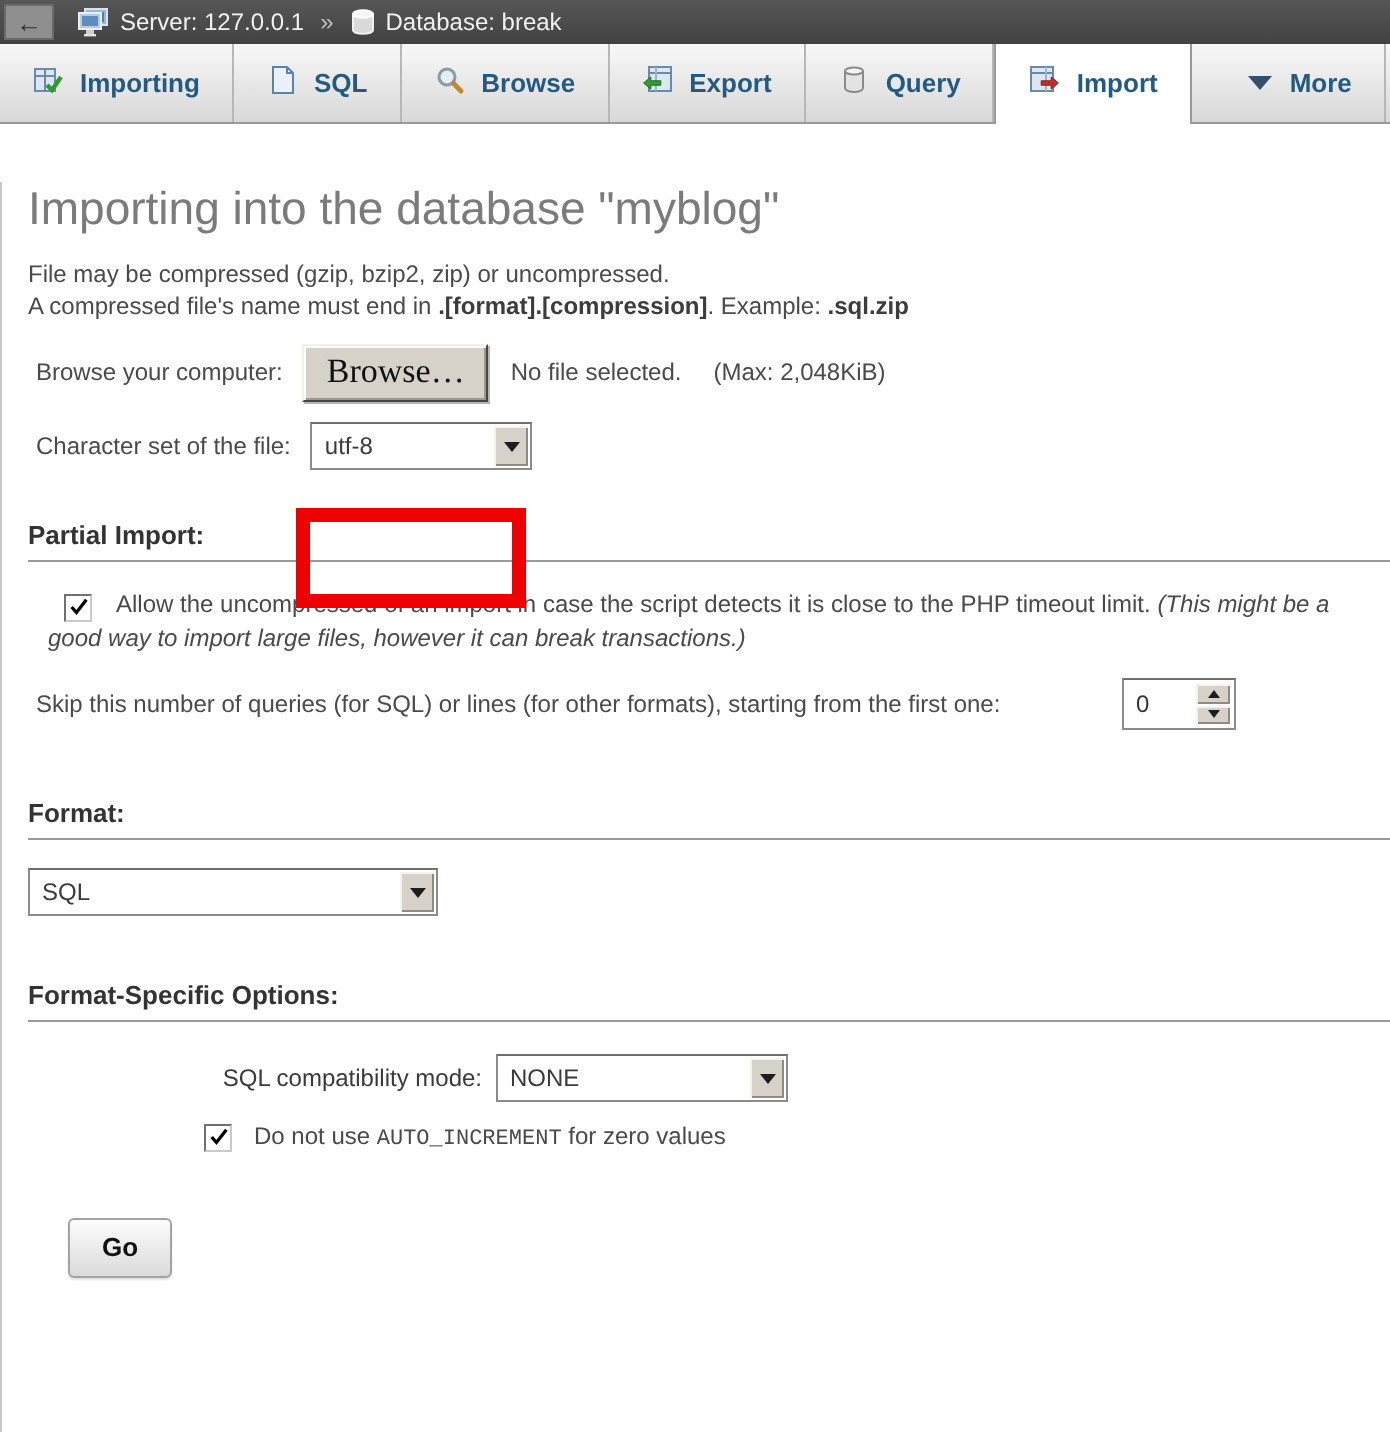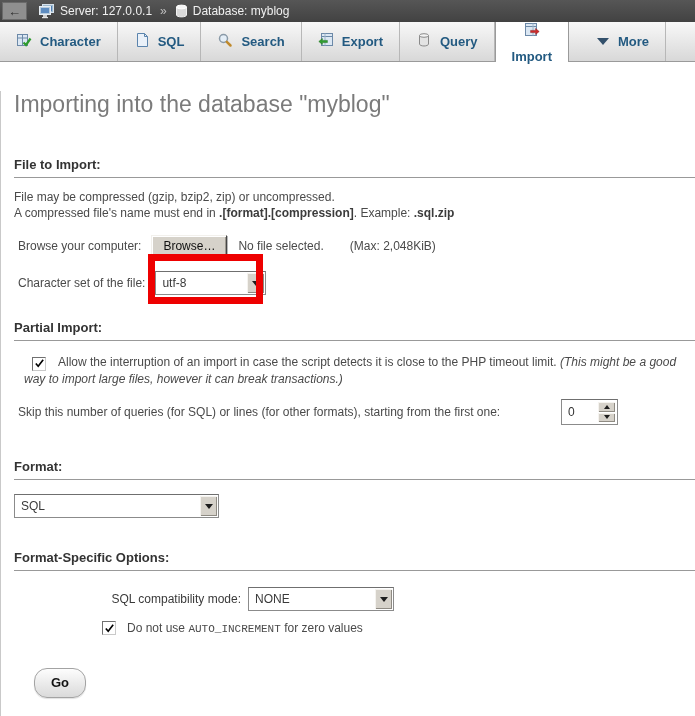--- a/index.html
+++ b/index.html
@@ -29,21 +29,21 @@
     height:40px; background:linear-gradient(#f8f8f8,#d8d8d8);
     border-bottom:1px solid #9a9a9a; display:flex;
   }
   .tab {
     display:flex; align-items:center; gap:8px; padding:0 16px;
     border-right:1px solid #b7b7b7; cursor:pointer;
     color:#235a81; font-weight:bold; font-size:13px;
   }
   .tab.active {
     background:#fff; border-left:1px solid #9a9a9a; border-right:1px solid #9a9a9a;
-    margin-bottom:-1px; padding-bottom:1px;flex-direction:column;
+    margin-bottom:-1px; padding-bottom:1px;
   }
   .tab-filler { flex:1; }
 
   
   .content {
     position:relative; min-height:654px;
     border-left:1px solid #c9c9c9; padding:0 0 0 13px;
   }
   .page-title {
     margin:29px 0 0 0; font-size:23px; font-weight:normal; color:#7b7b7b;
@@ -60,27 +60,27 @@
   .line { margin:0; line-height:16px; color:#4a4a4a; }
   #line1 { margin-top:11px; }
   .b { font-weight:bold; color:#3c3c3c; }
 
   .row { display:flex; align-items:center; margin-left:4px; }
   .browse-row  { margin-top:13px; height:24px; }
   .charset-row { margin-top:13px; height:24px; }
   .lbl { margin-right:10px; white-space:nowrap; }
 
   .classic-btn {
-    font-family:Liberation Sans, sans-serif; font-size:12px; color:#111;
+    font-family:Liberation Serif, serif; font-size:17px; color:#111;
     background:#d6d2ca; padding:3px 11px 4px; cursor:pointer;
     border:1px solid; border-color:#f2f0ec #454545 #454545 #f2f0ec;
     box-shadow:inset 1px 1px 0 #fff, inset -1px -1px 0 #9c988f, 1px 1px 0 rgba(0,0,0,0.28);
   }
   .no-file { margin-left:11px; }
-  .max-note { margin-left:26px; }
+  .max-note { margin-left:16px; }
 
   .classic-select {
     height:24px; background:#fff; cursor:pointer;
     border:1px solid #8b8b8b; border-top-color:#6f6f6f;
     display:flex; align-items:center;
   }
   .select-text { flex:1; padding-left:6px; color:#3a3a3a; white-space:nowrap; overflow:hidden; }
   .arrow-btn {
     width:17px; align-self:stretch; margin:1px; background:#d6d2ca;
     display:flex; align-items:center; justify-content:center;
@@ -126,21 +126,21 @@
   .compat-row { margin-top:16px; display:flex; align-items:center; margin-left:4px; }
   .compat-label { width:223px; text-align:right; margin-right:7px; color:#3a3a3a; }
   .ai-row { margin-top:10px; margin-left:88px; display:flex; align-items:center; }
   .ai-row .checkbox { margin-right:11px; }
   .mono { font-family:"Liberation Mono", monospace; font-size:11px; }
 
   .go-btn {
     margin:33px 0 0 20px; padding:6px 16px 7px;
     font-family:inherit; font-size:13px; font-weight:bold; color:#111;
     background:linear-gradient(#fdfdfd,#dadada);
-    border:1px solid #a3a3a3; border-radius:13px; cursor:pointer;
+    border:1px solid #a3a3a3; border-radius:3px; cursor:pointer;
     box-shadow:0 1px 1px rgba(0,0,0,0.12);
   }
 
   .red-annotation {
     position:absolute; left:147px; top:163px; width:115px; height:50px;
     border:7px solid #ee0000; pointer-events:none; z-index:5;
   }
 </style>
 </head>
 <body>
@@ -161,53 +161,53 @@
       </svg>
     </span>
     <span>Server: 127.0.0.1</span>
     <span class="crumb-sep">»</span>
     <span class="crumb-ico">
       <svg width="13" height="14" viewBox="0 0 13 14">
         <path d="M1.5 3 v8 c0 1.1 2.2 1.9 5 1.9 s5 -0.8 5 -1.9 v-8" fill="#d9d9d9" stroke="#f0f0f0"></path>
         <ellipse cx="6.5" cy="3" rx="5" ry="1.9" fill="#f6f6f6" stroke="#ffffff"></ellipse>
       </svg>
     </span>
-    <span>Database: myblog</span>
+    <span>Database: break</span>
   </div>
 </div>
 
 <div class="tabbar">
   <div class="tab" style="color: rgb(35, 90, 129);">
     <span>
       <svg width="16" height="16" viewBox="0 0 16 16">
         <rect x="1.5" y="2.5" width="10" height="11" fill="#dbe7f3" stroke="#6c89a8"></rect>
         <line x1="1.5" y1="6" x2="11.5" y2="6" stroke="#6c89a8"></line>
         <line x1="6.5" y1="2.5" x2="6.5" y2="13.5" stroke="#6c89a8"></line>
         <path d="M7.5 10.5 L10 13 L14.5 6.5" stroke="#2e9b2e" stroke-width="2.2" fill="none"></path>
       </svg>
     </span>
-    <span>Character</span>
+    <span>Importing</span>
   </div>
   <div class="tab" style="color: rgb(35, 90, 129);">
     <span>
       <svg width="16" height="16" viewBox="0 0 16 16">
         <path d="M3.5 1.5 h7 l3 3 v10 h-10 z" fill="#eaf1f9" stroke="#5b84ad"></path>
         <path d="M10.5 1.5 v3 h3" fill="none" stroke="#5b84ad"></path>
       </svg>
     </span>
     <span>SQL</span>
   </div>
   <div class="tab" style="color: rgb(35, 90, 129);">
     <span>
       <svg width="16" height="16" viewBox="0 0 16 16">
         <circle cx="6.5" cy="6.5" r="4" fill="#e4eef7" stroke="#8a9aa8" stroke-width="1.5"></circle>
         <line x1="9.8" y1="9.8" x2="13.5" y2="13.5" stroke="#c08a2d" stroke-width="2.5" stroke-linecap="round"></line>
       </svg>
     </span>
-    <span>Search</span>
+    <span>Browse</span>
   </div>
   <div class="tab" style="color: rgb(35, 90, 129);">
     <span>
       <svg width="16" height="16" viewBox="0 0 16 16">
         <rect x="3.5" y="1.5" width="11" height="12" fill="#dbe7f3" stroke="#6c89a8"></rect>
         <line x1="3.5" y1="4.5" x2="14.5" y2="4.5" stroke="#6c89a8"></line>
         <line x1="7" y1="1.5" x2="7" y2="13.5" stroke="#9db4c9"></line>
         <path d="M0.8 9.5 l3.6 -3 v1.9 h5 v2.2 h-5 v1.9 z" fill="#2f9e2f" stroke="#1c6e1c" stroke-width="0.5"></path>
       </svg>
     </span>
@@ -242,21 +242,20 @@
     <span>More</span>
   </div>
   <div class="tab-filler"></div>
 </div>
 
 <div class="content">
 
   <h1 class="page-title">Importing into the database "myblog"</h1>
 
   
-  <div class="section-heading" id="h-file">File to Import:</div>
   <p class="line" id="line1">File may be compressed (gzip, bzip2, zip) or uncompressed.</p>
   <p class="line"><span>A compressed file's name must end in </span><span class="b">.[format].[compression]</span><span>. Example: </span><span class="b">.sql.zip</span></p>
 
   <div class="row browse-row">
     <span class="lbl">Browse your computer:</span>
     <button class="classic-btn">Browse…</button>
     <span class="no-file">No file selected.</span>
     <span class="max-note">(Max: 2,048KiB)</span>
   </div>
 
@@ -269,21 +268,21 @@
         </span>
     </div>
   </div>
 
   
   <div class="section-heading" id="h-partial">Partial Import:</div>
   <p class="cb-para"><span class="checkbox">
         <svg width="11" height="11" viewBox="0 0 12 12">
           <polyline points="2,6 4.6,9 10,2" stroke="#000" stroke-width="1.8" fill="none"></polyline>
         </svg>
-      </span><span>Allow the interruption of an import in case the script detects it is close to the PHP timeout limit. </span><span class="note-italic">(This might be a good way to import large files, however it can break transactions.)</span></p>
+      </span><span>Allow the uncompressed of an import in case the script detects it is close to the PHP timeout limit. </span><span class="note-italic">(This might be a good way to import large files, however it can break transactions.)</span></p>
 
   <div class="skip-row">
     <span>Skip this number of queries (for SQL) or lines (for other formats), starting from the first one:</span>
     <div class="spinner">
       <span class="spinner-value">0</span>
       <span class="spin-btns">
         <span class="spin-btn">
             <span class="tri-up"></span>
           </span>
         <span class="spin-btn">

